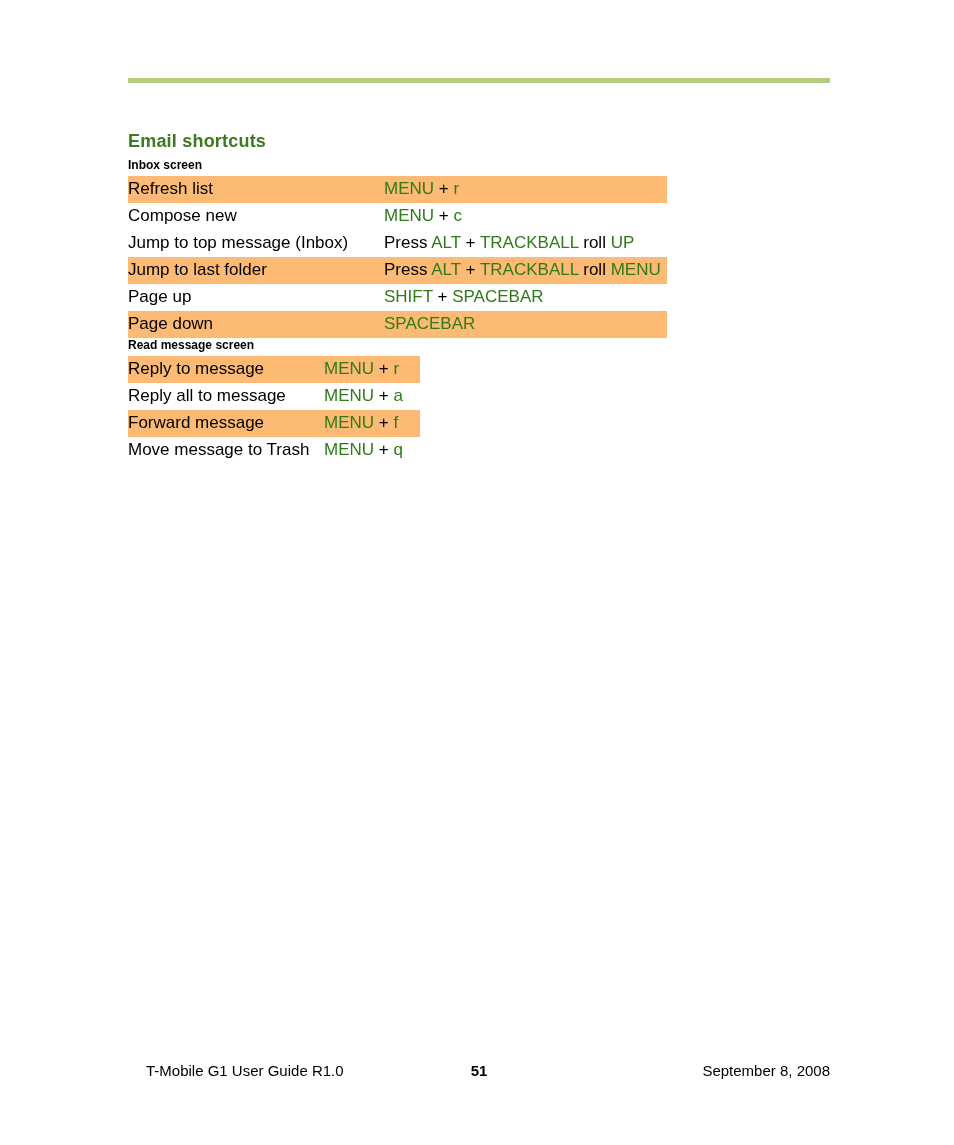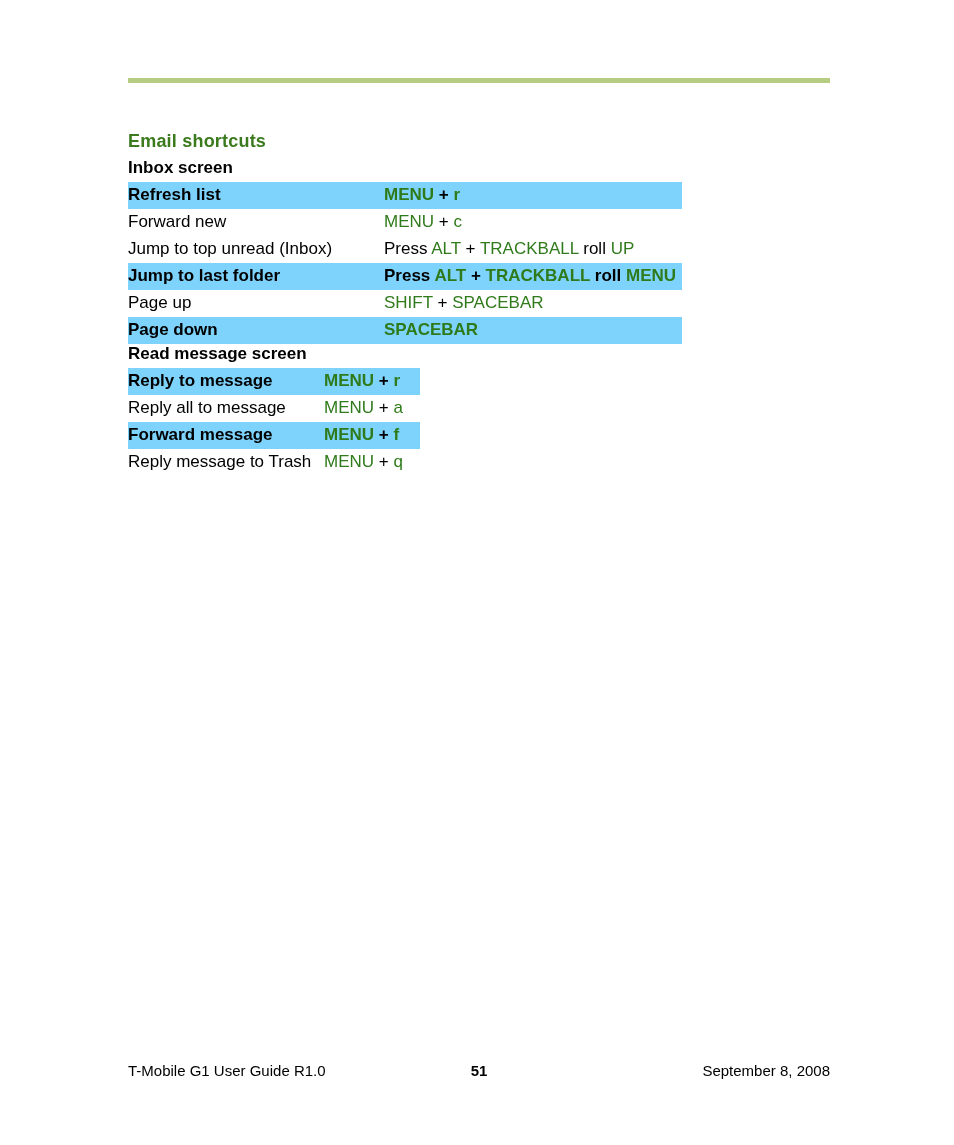--- a/index.html
+++ b/index.html
@@ -23,39 +23,38 @@
     margin-bottom: 48px;
   }
   h2.section-title {
     color: #3c7a1e;
     font-size: 18px;
     font-weight: bold;
     margin: 0 0 6px 0;
     letter-spacing: 0.2px;
   }
   h3.sub-title {
-    font-size: 17px;
+    font-size: 12px;
     font-weight: bold;
     margin: 0 0 4px 0;
     color: #000;
   }
   .second-sub {
     margin-top: 34px;
   }
   table.shortcuts {
     border-collapse: collapse;
     font-size: 17px;
     line-height: 1.1;
   }
   table.shortcuts tr {
     height: 27px;
   }
   table.shortcuts tr.shade {
-    background: #7dd3fc;
-    font-weight: bold;
+    background: #fdba74;
   }
   table.shortcuts td {
     padding: 4px 6px 4px 0;
     vertical-align: middle;
   }
   table.shortcuts td.action {
     color: #000;
     white-space: nowrap;
   }
   
@@ -67,45 +66,45 @@
   .plus { color: #000; }
   .plain { color: #000; }
   .footer {
     position: absolute;
     left: 128px;
     width: 702px;
     top: 1062px;
     font-size: 15px;
     color: #000;
   }
-  .footer-left { position: absolute; left: 0; text-align: center; }
+  .footer-left { position: absolute; left: 18px; text-align: center; }
   .footer-center { position: absolute; left: 0; width: 702px; text-align: center; font-weight: bold; }
   .footer-right { position: absolute; right: 0; }
 </style>
 </head>
 <body>
 
 <div class="page">
   <div class="top-rule"></div>
 
   <h2 class="section-title">Email shortcuts</h2>
 
   <h3 class="sub-title">Inbox screen</h3>
   <table class="shortcuts inbox">
     <tbody id="inbox-body">
         <tr class="shade">
           <td class="action">Refresh list</td>
           <td class="keycol"><span class="key">MENU</span><span class="plus"> + </span><span class="key">r</span></td>
         </tr>
         <tr>
-          <td class="action">Forward new</td>
+          <td class="action">Compose new</td>
           <td class="keycol"><span class="key">MENU</span><span class="plus"> + </span><span class="key">c</span></td>
         </tr>
         <tr>
-          <td class="action">Jump to top unread (Inbox)</td>
+          <td class="action">Jump to top message (Inbox)</td>
           <td class="keycol"><span class="plain">Press </span><span class="key">ALT</span><span class="plus"> + </span><span class="key">TRACKBALL</span><span class="plain"> roll </span><span class="key">UP</span></td>
         </tr>
         <tr class="shade">
           <td class="action">Jump to last folder</td>
           <td class="keycol"><span class="plain">Press </span><span class="key">ALT</span><span class="plus"> + </span><span class="key">TRACKBALL</span><span class="plain"> roll </span><span class="key">MENU</span></td>
         </tr>
         <tr>
           <td class="action">Page up</td>
           <td class="keycol"><span class="key">SHIFT</span><span class="plus"> + </span><span class="key">SPACEBAR</span></td>
         </tr>
@@ -125,21 +124,21 @@
         </tr>
         <tr>
           <td class="action">Reply all to message</td>
           <td class="keycol"><span class="key">MENU</span><span class="plus"> + </span><span class="key">a</span></td>
         </tr>
         <tr class="shade">
           <td class="action">Forward message</td>
           <td class="keycol"><span class="key">MENU</span><span class="plus"> + </span><span class="key">f</span></td>
         </tr>
         <tr>
-          <td class="action">Reply message to Trash</td>
+          <td class="action">Move message to Trash</td>
           <td class="keycol"><span class="key">MENU</span><span class="plus"> + </span><span class="key">q</span></td>
         </tr>
       </tbody>
   </table>
 </div>
 
 <div class="footer">
   <span class="footer-left">T-Mobile G1 User Guide R1.0</span>
   <span class="footer-center">51</span>
   <span class="footer-right">September 8, 2008</span>

